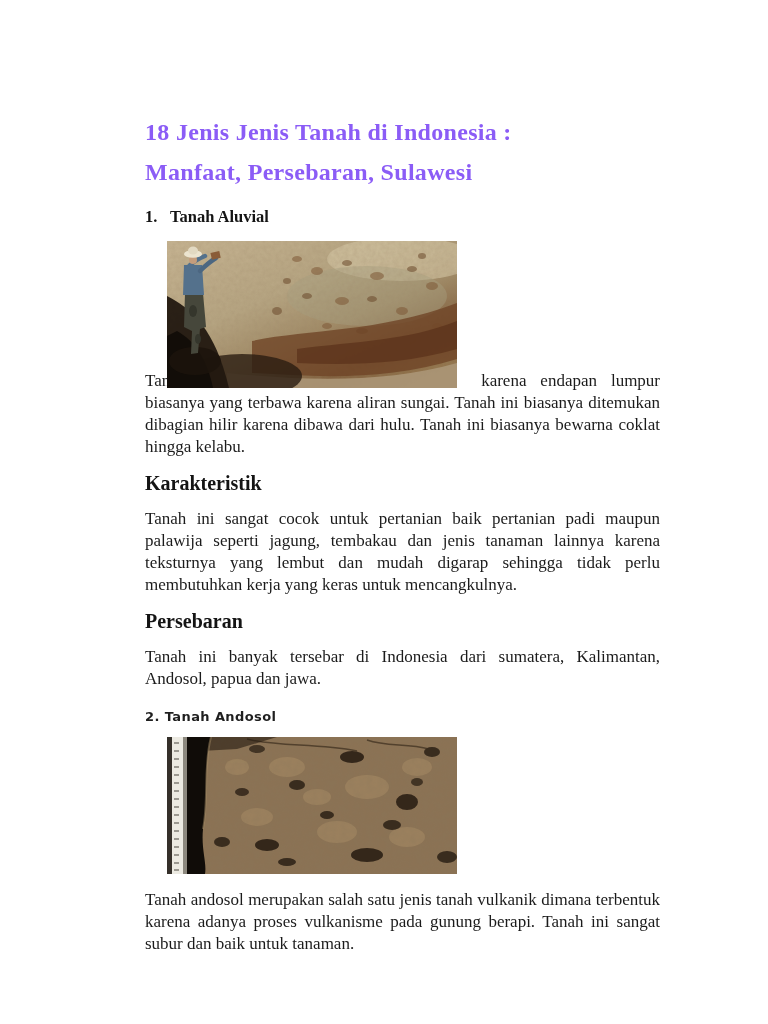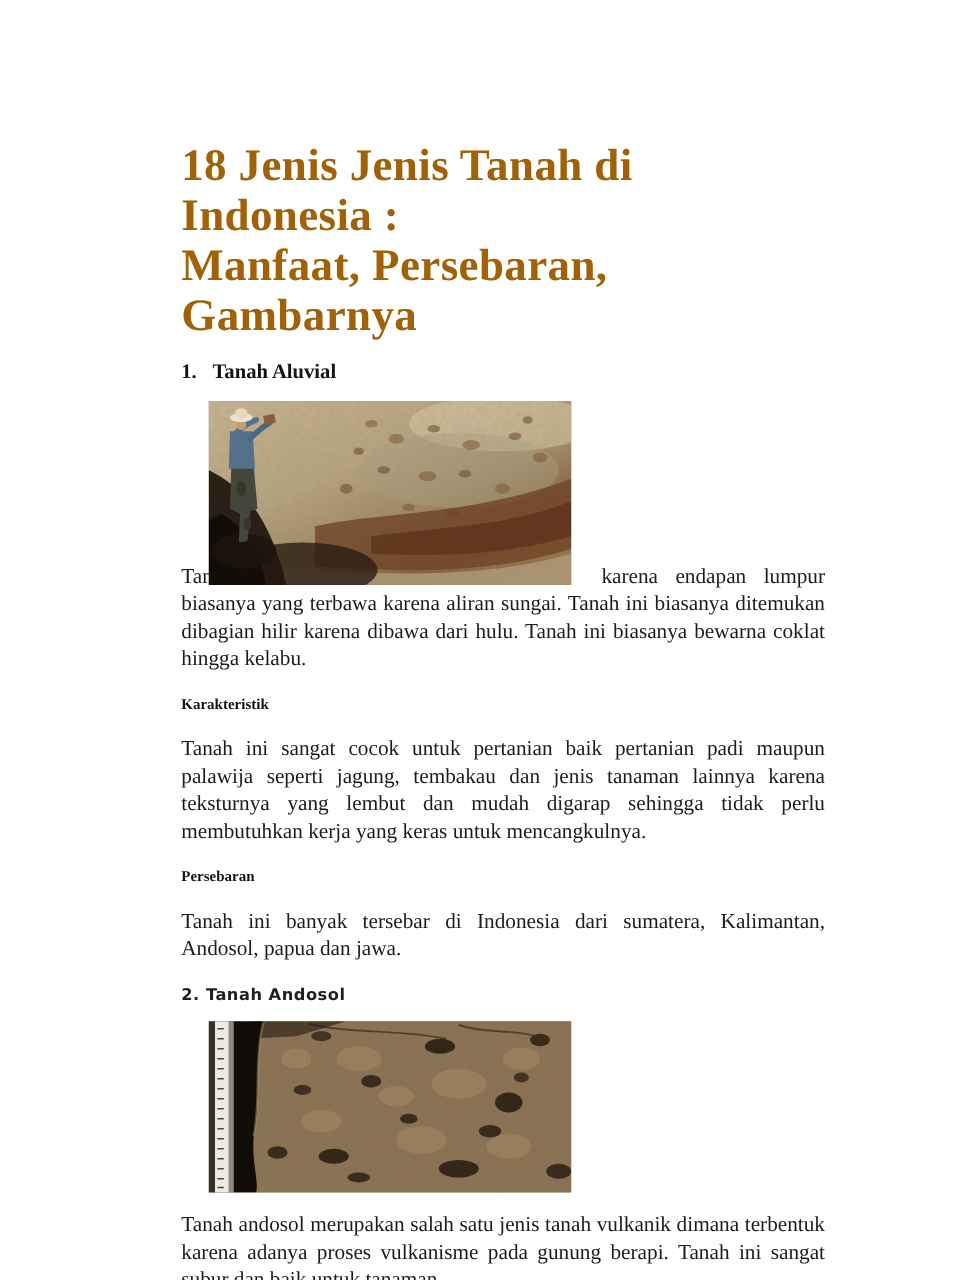--- a/index.html
+++ b/index.html
@@ -13,40 +13,40 @@
   .page {
     box-sizing: border-box;
     width: 768px; height: 1024px;
     padding: 112px 108px 0 145px;
   }
   .content { width: 515px; }
 
   .doc-title {
     font-family: "Liberation Serif", serif;
     font-weight: bold;
-    font-size: 36px;
+    font-size: 24px;
     line-height: 40px;
-    color: #a16207;
+    color: #8b5cf6;
     margin: 0 0 13px 0;
     letter-spacing: 0.3px;
   }
   .doc-title .t-line { display: block; }
 
   .h2-serif {
     font-weight: bold;
     font-size: 16.5px;
     line-height: 18px;
     margin: 16px 0 15px 0;
     color: #141414;
   }
   .h2-serif .num { display: inline-block; width: 25px; }
 
   .h3-serif {
     font-weight: bold;
-    font-size: 12px;
+    font-size: 20px;
     line-height: 17px;
     margin: 17px 0 16px 0;
     color: #141414;
   }
 
   .h2-sans {
     font-family: "DejaVu Sans", sans-serif;
     font-weight: bold;
     font-size: 13px;
     line-height: 24px;
@@ -79,21 +79,21 @@
   .occluded-gap { display: inline-block; width: 283px; height: 2px; }
 </style>
 </head>
 <body>
 
 <div class="page">
   <div class="content">
 
     <h1 class="doc-title">
       <span class="t-line">18 Jenis Jenis Tanah di Indonesia :</span>
-      <span class="t-line">Manfaat, Persebaran, Gambarnya</span>
+      <span class="t-line">Manfaat, Persebaran, Sulawesi</span>
     </h1>
 
     <div class="h2-serif">
       <span class="num">1.</span><span>Tanah Aluvial</span>
     </div>
 
     <figure class="photo photo1" role="img" aria-label="Seorang pria bertopi berdiri di samping tebing tanah aluvial berkerikil berwarna coklat kelabu">
       <svg width="290" height="147" viewBox="0 0 290 147" xmlns="http://www.w3.org/2000/svg">
         <defs>
           <linearGradient id="bg1" x1="0" y1="0" x2="0.85" y2="1">

